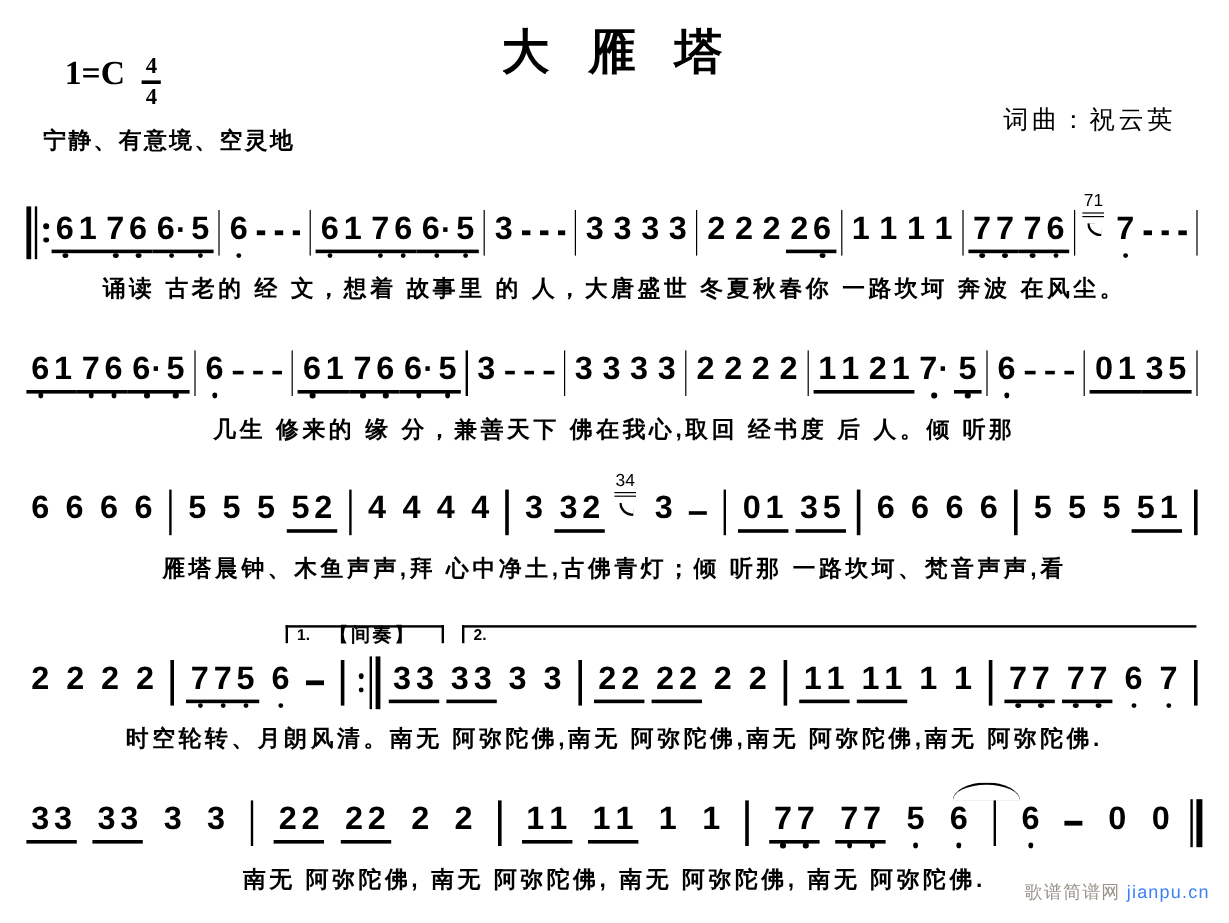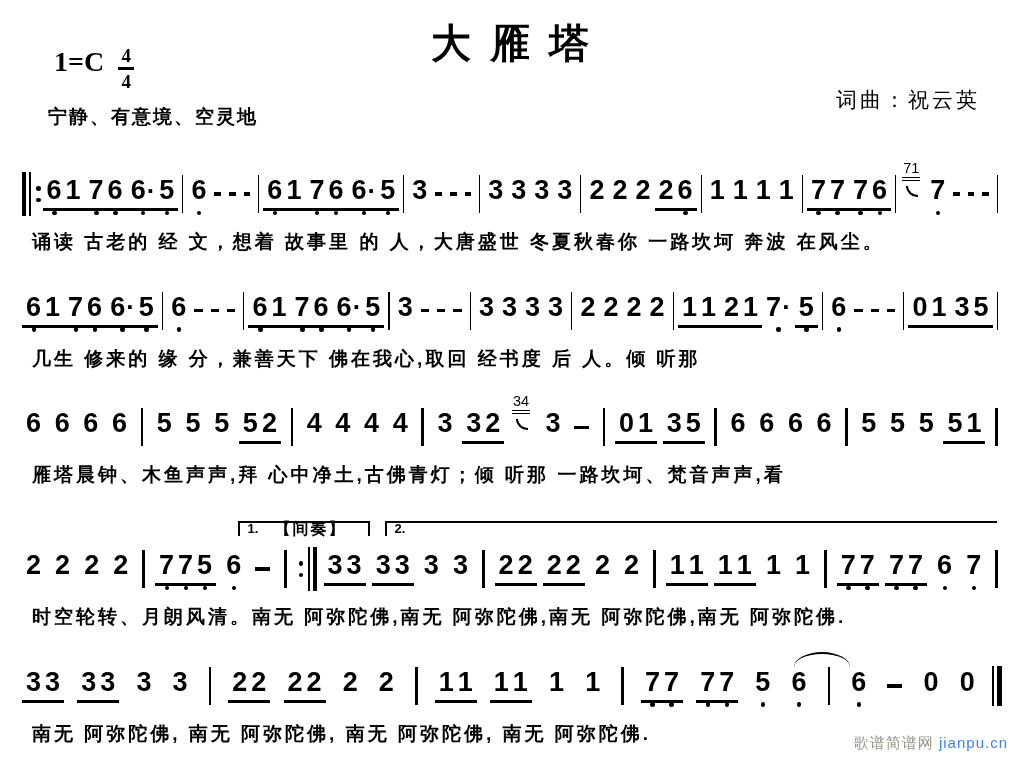--- a/index.html
+++ b/index.html
@@ -1,29 +1,29 @@
 <!DOCTYPE html>
 <html><head>
 <meta charset="utf-8">
 <style>
   html,body{margin:0;padding:0;background:#ffffff;}
   .page{position:relative;width:1024px;height:769px;background:#ffffff;color:#000;
         font-family:"Liberation Sans","DejaVu Sans",sans-serif;overflow:hidden;box-sizing:border-box;}
   
   .header{position:relative;height:138px;}
   .title{position:absolute;left:0;right:0;top:16px;margin:0;text-align:center;
-         font-family:Liberation Sans, sans-serif;
+         font-family:Liberation Mono, monospace;
          font-size:40px;font-weight:700;letter-spacing:4px;}
   .keysig{position:absolute;left:54px;top:46px;display:flex;align-items:flex-start;
           font-family:"Liberation Serif","DejaVu Serif",serif;font-size:28px;font-weight:700;}
   .frac{display:flex;flex-direction:column;align-items:center;margin-left:14px;}
   .fnum{font-size:19px;font-weight:700;line-height:1;}
   .fline{width:16px;height:3px;background:#000;margin:2px 0;}
   .credit{position:absolute;right:44px;top:86px;font-size:21px;font-weight:400;letter-spacing:3px;margin-left:48px;}
-  .tempo{position:absolute;left:48px;top:104px;font-size:19px;font-weight:700;letter-spacing:2px;}
+  .tempo{position:absolute;left:36px;top:104px;font-size:19px;font-weight:700;letter-spacing:2px;}
   
   .score{padding:0 22px;}
   .system{position:relative;margin-top:29px;}
   .system.has-volta{padding-top:21px;margin-top:33px;}
   .notes-row{display:flex;align-items:center;justify-content:space-between;height:54px;}
   .grp{display:inline-flex;align-items:center;padding:0 2px 4px;border-bottom:3px solid transparent;}
   .grp.beam{border-bottom-color:#000;}
   .note{display:inline-flex;align-items:center;position:relative;font-size:27px;font-weight:700;
         line-height:1;padding:0 2px;}
   .octdot{position:absolute;left:50%;bottom:-11px;width:4.5px;height:4.5px;margin-left:-2px;
@@ -40,21 +40,21 @@
   .dots{display:flex;flex-direction:column;gap:7px;margin:0 2px;}
   .dots i{width:4.5px;height:4.5px;background:#000;border-radius:50%;}
   .xtext{font-size:25px;font-weight:700;letter-spacing:1px;white-space:nowrap;}
   .grace{position:relative;width:26px;height:44px;flex:none;}
   .gn{position:absolute;top:-12px;left:2px;font-size:14.5px;font-weight:400;
       border-bottom:4px double #000;padding:0 1px 1px;white-space:nowrap;}
   .gslur{position:absolute;top:14px;left:6px;width:10px;height:9px;
          border-left:2px solid #000;border-bottom:2px solid #000;border-bottom-left-radius:100%;}
   .tie{position:absolute;left:5px;top:-17px;width:56px;height:13px;border-top:2.5px solid #000;
        border-radius:50% 50% 0 0/100% 100% 0 0;}
-  .lyrics-row{display:flex;justify-content:flex-start;margin-top:9px;padding:0 10px;
+  .lyrics-row{display:flex;justify-content:center;margin-top:9px;padding:0 10px;
               font-size:19px;font-weight:700;letter-spacing:3px;line-height:1.3;white-space:nowrap;}
   .volta{position:absolute;top:0;height:15px;border-top:2.5px solid #000;border-left:2.5px solid #000;
          padding:0 8px;display:flex;gap:16px;align-items:flex-start;box-sizing:border-box;}
   .volta.closed{border-right:2.5px solid #000;}
   .vlabel{font-size:13px;font-weight:700;position:relative;top:-2px;}
   .vtext{font-size:16px;font-weight:700;position:relative;top:-4px;letter-spacing:2px;}
   
   .watermark{position:absolute;right:16px;bottom:16px;font-size:15px;letter-spacing:1px;}
 </style>
 </head>

